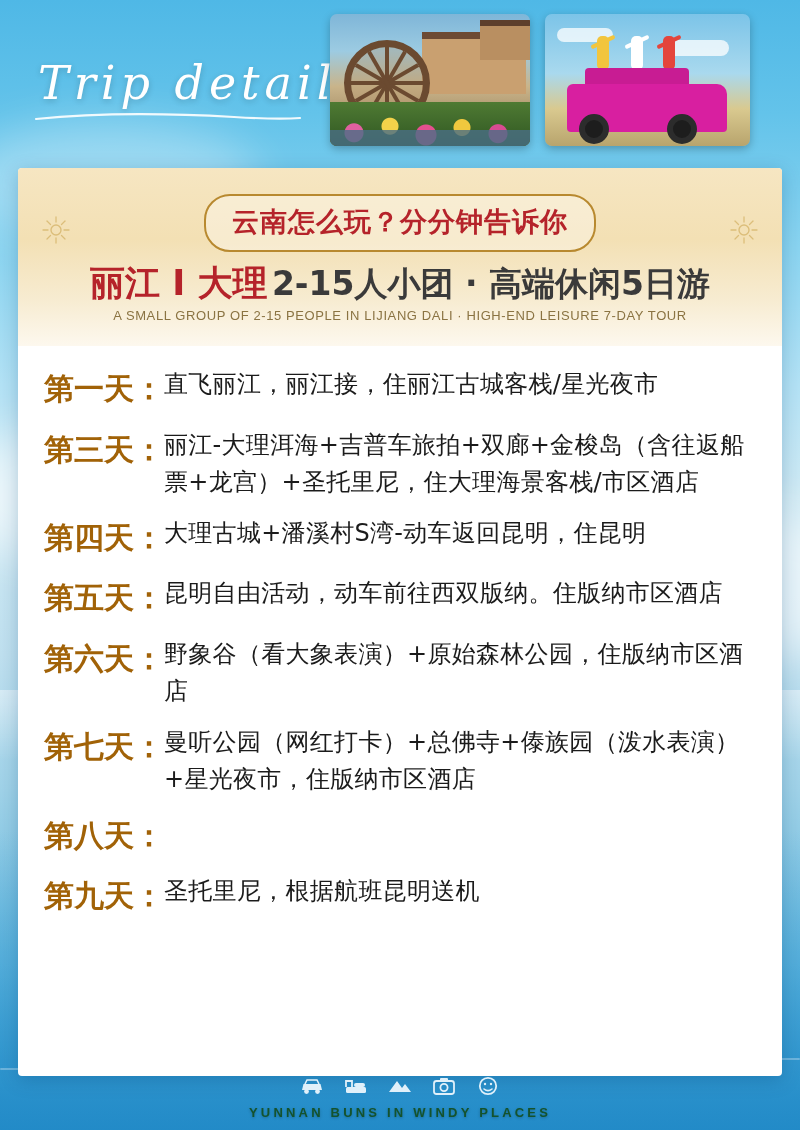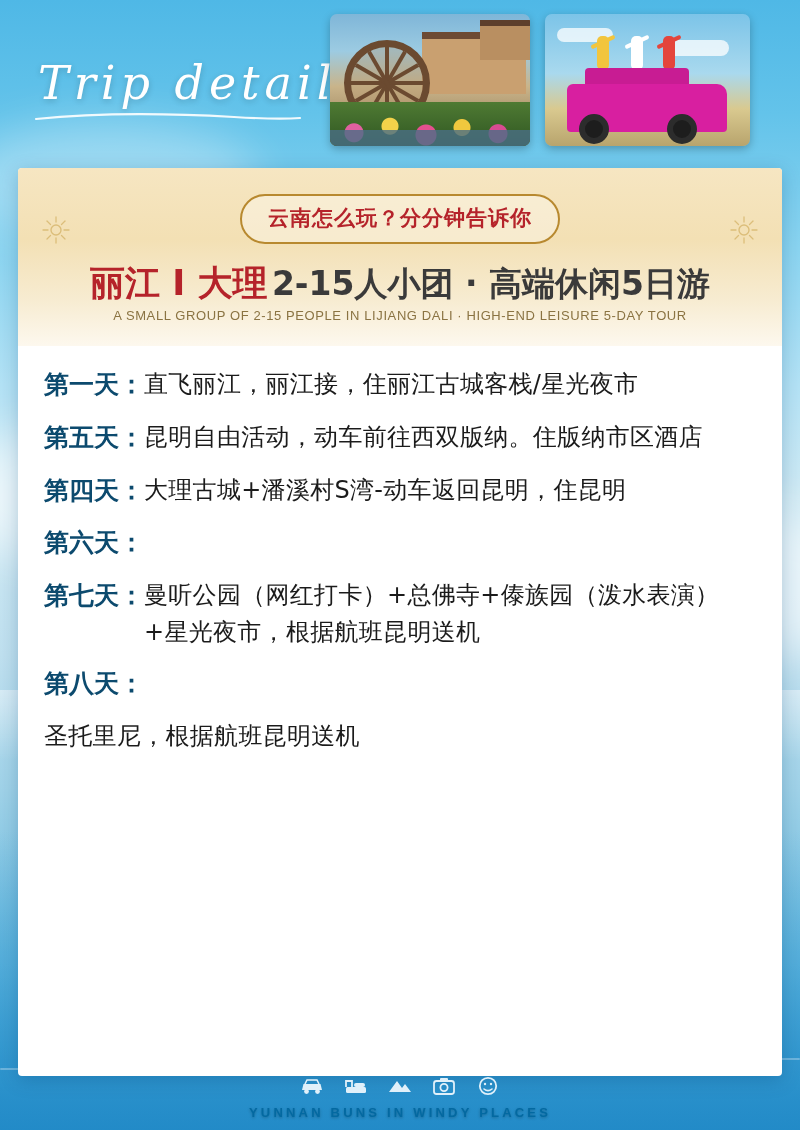--- a/index.html
+++ b/index.html
@@ -121,21 +121,21 @@
   .orn-l { left: 24px; }
   .orn-r { right: 24px; }
 
   .pill {
     position: absolute; left: 50%; transform: translateX(-50%); top: 26px;
     border: 2px solid #b8892f; border-radius: 26px;
     padding: 8px 26px 10px;
     background: rgba(255,255,255,0.35);
   }
   .pill-text {
-    font-size: 21px; font-weight: bold; color: #b5232a; letter-spacing: 1px;
+    font-size: 27px; font-weight: bold; color: #b5232a; letter-spacing: 1px;
     white-space: nowrap; font-family: "DejaVu Sans", sans-serif;
   }
   .headline {
     position: absolute; left: 0; right: 0; top: 92px; text-align: center;
     white-space: nowrap;
   }
   .hl-red { font-size: 35px; font-weight: bold; color: #b5232a; font-family: "DejaVu Sans", sans-serif; }
   .hl-dark { font-size: 33px; font-weight: bold; color: #3a3a3a; font-family: "DejaVu Sans", sans-serif; }
   .sub-en {
     position: absolute; left: 0; right: 0; top: 140px; text-align: center;
@@ -143,38 +143,38 @@
   }
 
   .days { padding: 20px 26px 0 26px; }
   .day-row {
     display: flex; align-items: flex-start;
     margin-bottom: 14px;
     line-height: 1.55;
   }
   .day-label {
     flex: 0 0 auto;
-    font-size: 25px; font-weight: bold; color: #0c4a6e;
+    font-size: 30px; font-weight: bold; color: #a16207;
     font-family: "DejaVu Sans", sans-serif;
     white-space: nowrap;
   }
   .day-text {
     font-size: 24px; color: #1b1b1b;
     font-family: "DejaVu Sans", sans-serif;
     letter-spacing: .3px;
   }
 
   
   .footer {
     position: absolute; left: 0; right: 0; bottom: 10px; text-align: center;
   }
   .footer-icons { display: flex; justify-content: center; gap: 18px; margin-bottom: 8px; }
   .f-icon { width: 26px; height: 22px; opacity: .95; }
   .footer-text {
-    font-size: 13px; color: #0369a1; letter-spacing: 3.2px; font-weight: bold;
+    font-size: 13px; color: #14532d; letter-spacing: 3.2px; font-weight: bold;
     text-shadow: 0 1px 3px rgba(0,0,0,.25);
   }
 </style>
 </head>
 <body>
 
 <div class="sky-cloud c4"></div>
 <div class="sky-cloud c1"></div>
 <div class="sky-cloud c2"></div>
 <div class="sky-cloud c3"></div>
@@ -261,56 +261,62 @@
 
     <div class="pill">
       <div class="pill-text">云南怎么玩？分分钟告诉你</div>
     </div>
 
     <div class="headline">
       <span class="hl-red">丽江 I 大理</span>
       <span class="hl-dark">2-15人小团 · 高端休闲5日游</span>
     </div>
 
-    <div class="sub-en">A SMALL GROUP OF 2-15 PEOPLE IN LIJIANG DALI · HIGH-END LEISURE 5-DAY TOUR</div>
+    <div class="sub-en">A SMALL GROUP OF 2-15 PEOPLE IN LIJIANG DALI · HIGH-END LEISURE 7-DAY TOUR</div>
   </div>
 
   <div class="days">
 
     <div class="day-row">
       <span class="day-label">第一天：</span>
       <span class="day-text">直飞丽江，丽江接，住丽江古城客栈/星光夜市</span>
     </div>
 
 
+    <div class="day-row">
+      <span class="day-label">第三天：</span>
+      <span class="day-text">丽江-大理洱海+吉普车旅拍+双廊+金梭岛（含往返船票+龙宫）+圣托里尼，住大理海景客栈/市区酒店</span>
+    </div>
+
+    <div class="day-row">
+      <span class="day-label">第四天：</span>
+      <span class="day-text">大理古城+潘溪村S湾-动车返回昆明，住昆明</span>
+    </div>
 
     <div class="day-row">
       <span class="day-label">第五天：</span>
       <span class="day-text">昆明自由活动，动车前往西双版纳。住版纳市区酒店</span>
     </div>
 
     <div class="day-row">
-      <span class="day-label">第四天：</span>
-      <span class="day-text">大理古城+潘溪村S湾-动车返回昆明，住昆明</span>
-    </div>
-
-    <div class="day-row">
       <span class="day-label">第六天：</span>
+      <span class="day-text">野象谷（看大象表演）+原始森林公园，住版纳市区酒店</span>
     </div>
 
     <div class="day-row">
       <span class="day-label">第七天：</span>
-      <span class="day-text">曼听公园（网红打卡）+总佛寺+傣族园（泼水表演）+星光夜市，根据航班昆明送机</span>
+      <span class="day-text">曼听公园（网红打卡）+总佛寺+傣族园（泼水表演）+星光夜市，住版纳市区酒店</span>
     </div>
 
     <div class="day-row">
       <span class="day-label">第八天：</span>
     </div>
 
     <div class="day-row">
+      <span class="day-label">第九天：</span>
       <span class="day-text">圣托里尼，根据航班昆明送机</span>
     </div>
 
   </div>
 </div>
 
 <div class="footer">
   <div class="footer-icons">
     <svg class="f-icon" viewBox="0 0 26 22">
       <path d="M3 15 L4.5 9 L21.5 9 L23 15 Z" fill="#eaf6fd"></path>

